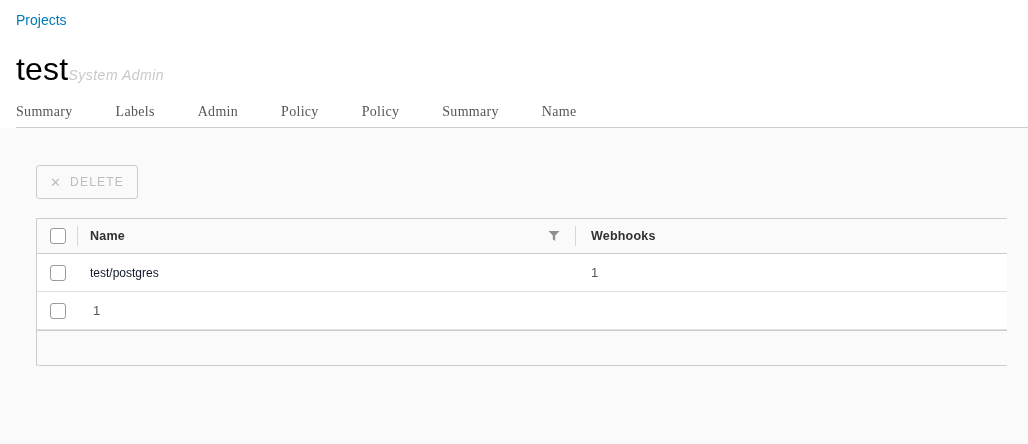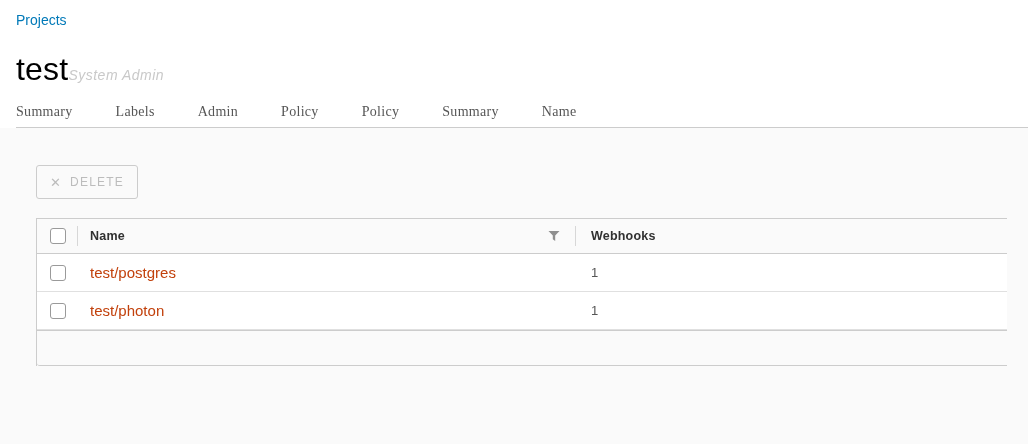--- a/index.html
+++ b/index.html
@@ -107,21 +107,21 @@
     display:flex; align-items:center; justify-content:center;
   }
 
   .dg-row {
     height:38px;
     background:#ffffff;
     border-bottom:1px solid #e0e0e0;
     display:flex; align-items:center;
   }
   .dg-row:last-of-type { border-bottom:none; height:37px; }
-  .repo-link { color:#c2410c; cursor:pointer; text-decoration:none; font-size:15px; }
+  .repo-link { color:#0f172a; cursor:pointer; text-decoration:none; font-size:12px; }
   .artifact-count { color:#565656; }
 
   .dg-footer {
     height:36px;
     background:#fafafa;
     border-top:1px solid #cccccc;
     border-bottom:1px solid #cccccc;
     border-radius:0 0 0 3px;
   }
 </style>
@@ -183,23 +183,20 @@
       <div class="col-artifacts">
         <span class="artifact-count">1</span>
       </div>
     </div>
 
 
     <div class="dg-row">
       <div class="col-check">
         <span class="checkbox"></span>
       </div>
-      <div class="col-name">
-        <a class="repo-link">test/photon</a>
-      </div>
       <div class="col-artifacts">
         <span class="artifact-count">1</span>
       </div>
     </div>
 
     <div class="dg-footer"></div>
 
   </div>
 </div>
 

